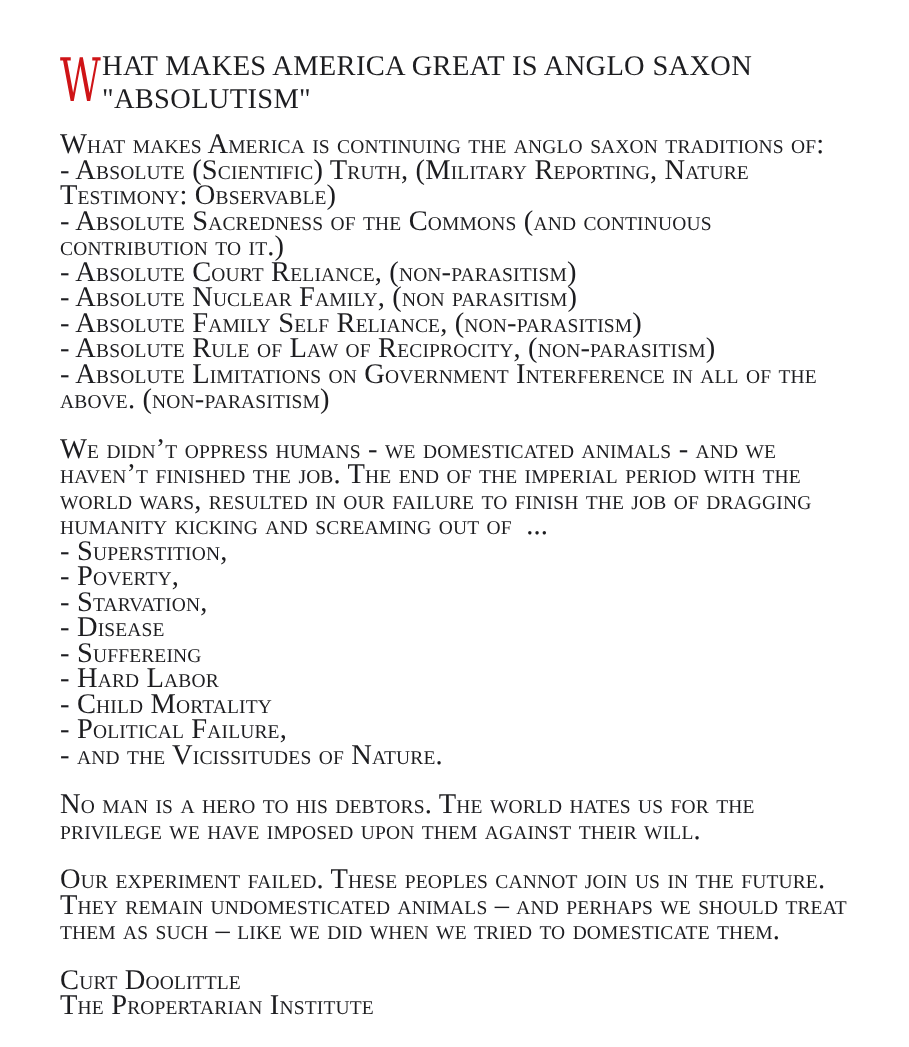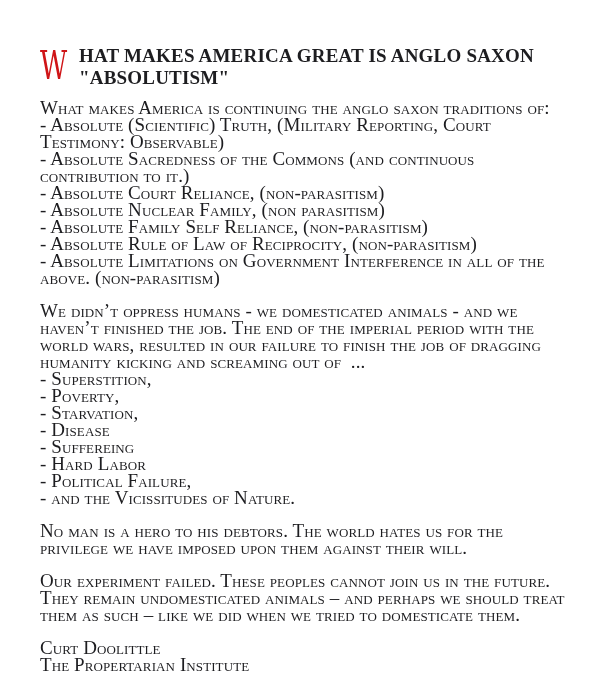--- a/index.html
+++ b/index.html
@@ -26,24 +26,24 @@
     left: 0; top: 0;
     font-family: "DejaVu Serif", serif;
     font-size: 40px;
     line-height: 1;
     font-weight: 400;
     color: var(--dropcap-color, #cf1417);
     transform: scaleX(0.66);
     transform-origin: left top;
   }
   .title {
-    margin: 14px;
+    margin: 3px;
     font-size: 19px;
     line-height: 22px;
-    font-weight: 700;
+    font-weight: 400;
     letter-spacing: 0.2px;
     white-space: pre-wrap;
   }
   .body-text {
     font-size: 19px;
     line-height: 17px;
     font-variant: small-caps;
     letter-spacing: 0.1px;
     max-width: 533px;
   }
@@ -58,37 +58,38 @@
 
   <header class="title-row">
     <span class="dropcap">W</span>
     <h1 class="title">HAT MAKES AMERICA GREAT IS ANGLO SAXON "ABSOLUTISM"</h1>
   </header>
 
   <section class="body-text">
 
     <div class="block">
       <div class="line">What makes America is continuing the anglo saxon traditions of:</div>
-      <div class="line">- Absolute (Scientific) Truth, (Military Reporting, Court Testimony: Observable)</div>
+      <div class="line">- Absolute (Scientific) Truth, (Military Reporting, Nature Testimony: Observable)</div>
       <div class="line">- Absolute Sacredness of the Commons (and continuous contribution to it.)</div>
       <div class="line">- Absolute Court Reliance, (non-parasitism)</div>
       <div class="line">- Absolute Nuclear Family, (non parasitism)</div>
       <div class="line">- Absolute Family Self Reliance, (non-parasitism)</div>
       <div class="line">- Absolute Rule of Law of Reciprocity, (non-parasitism)</div>
       <div class="line">- Absolute Limitations on Government Interference in all of the above. (non-parasitism)</div>
     </div>
 
     <div class="block">
       <div class="para">We didn’t oppress humans - we domesticated animals - and we haven’t finished the job. The end of the imperial period with the world wars, resulted in our failure to finish the job of dragging humanity kicking and screaming out of  ...</div>
       <div class="line">- Superstition,</div>
       <div class="line">- Poverty,</div>
       <div class="line">- Starvation,</div>
       <div class="line">- Disease</div>
       <div class="line">- Suffereing</div>
       <div class="line">- Hard Labor</div>
+      <div class="line">- Child Mortality</div>
       <div class="line">- Political Failure,</div>
       <div class="line">- and the Vicissitudes of Nature.</div>
     </div>
 
     <p class="block para">No man is a hero to his debtors. The world hates us for the privilege we have imposed upon them against their will.</p>
 
     <p class="block para">Our experiment failed. These peoples cannot join us in the future.  They remain undomesticated animals – and perhaps we should treat them as such – like we did when we tried to domesticate them.</p>
 
     <div class="block signature-block">
       <div class="line">Curt Doolittle</div>

